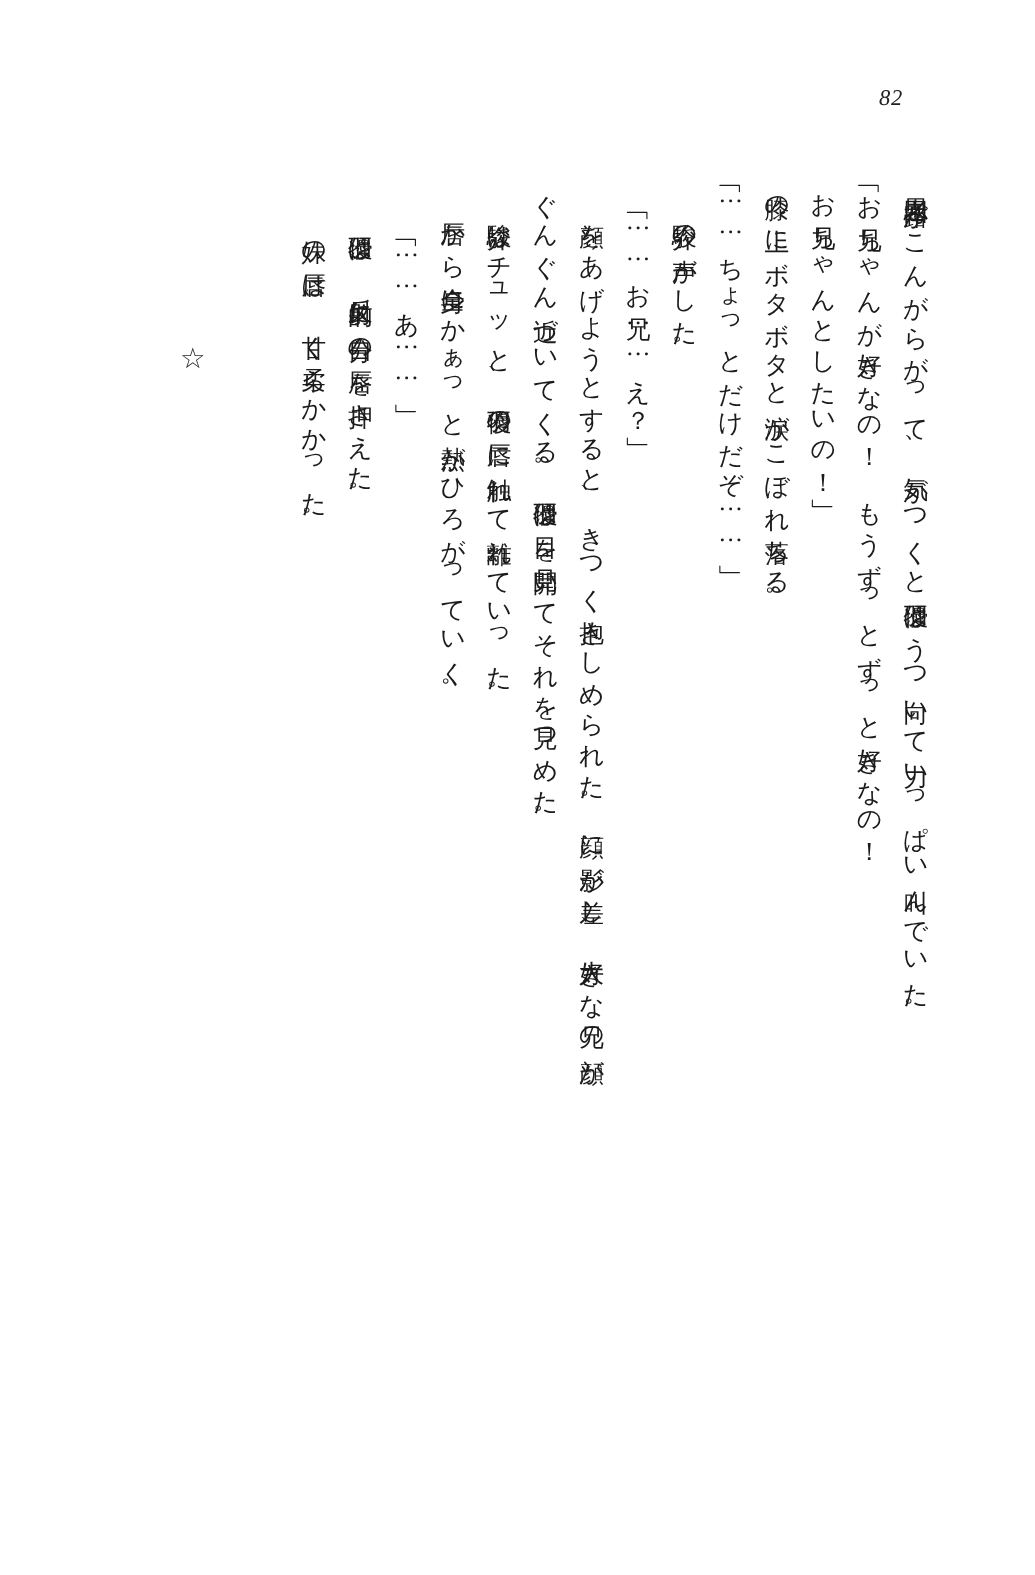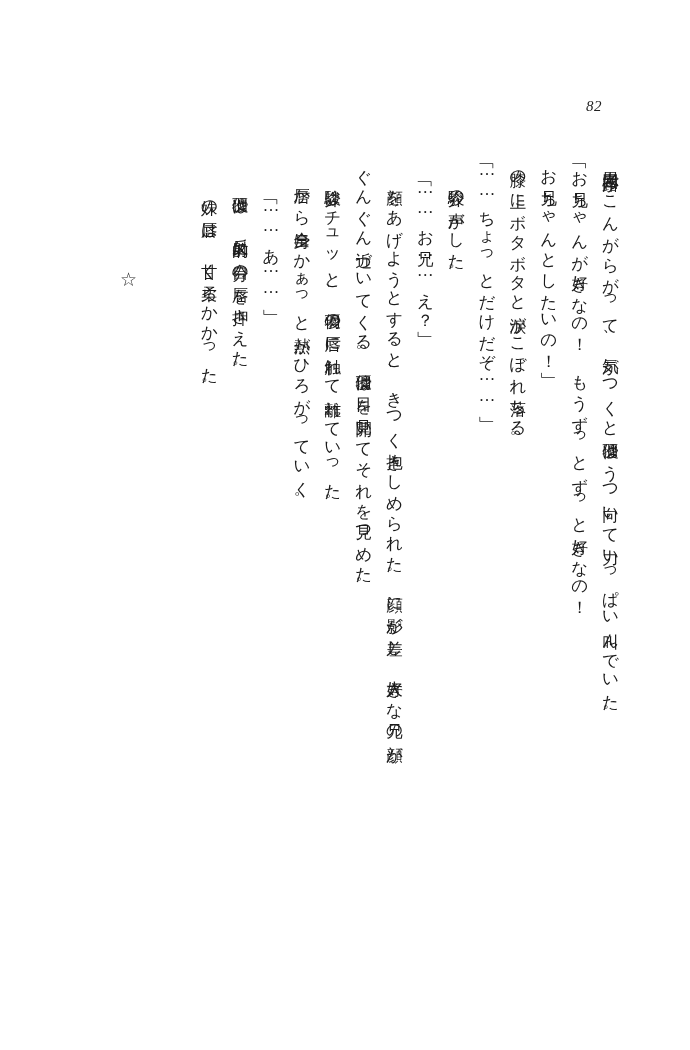--- a/index.html
+++ b/index.html
@@ -13,21 +13,20 @@
     position: relative;
     font-family: "Liberation Serif", "DejaVu Serif", serif;
     color: #1a1a1a;
     overflow: hidden;
   }
 
   #page {
     position: absolute;
     inset: 0;
     background: #ffffff;
-    margin-top: 40px;
   }
 
   
   .page-number {
     position: absolute;
     top: 58px;
     right: 88px;
     font-size: 15px;
     font-style: italic;
     font-family: "Liberation Serif", "DejaVu Serif", serif;

